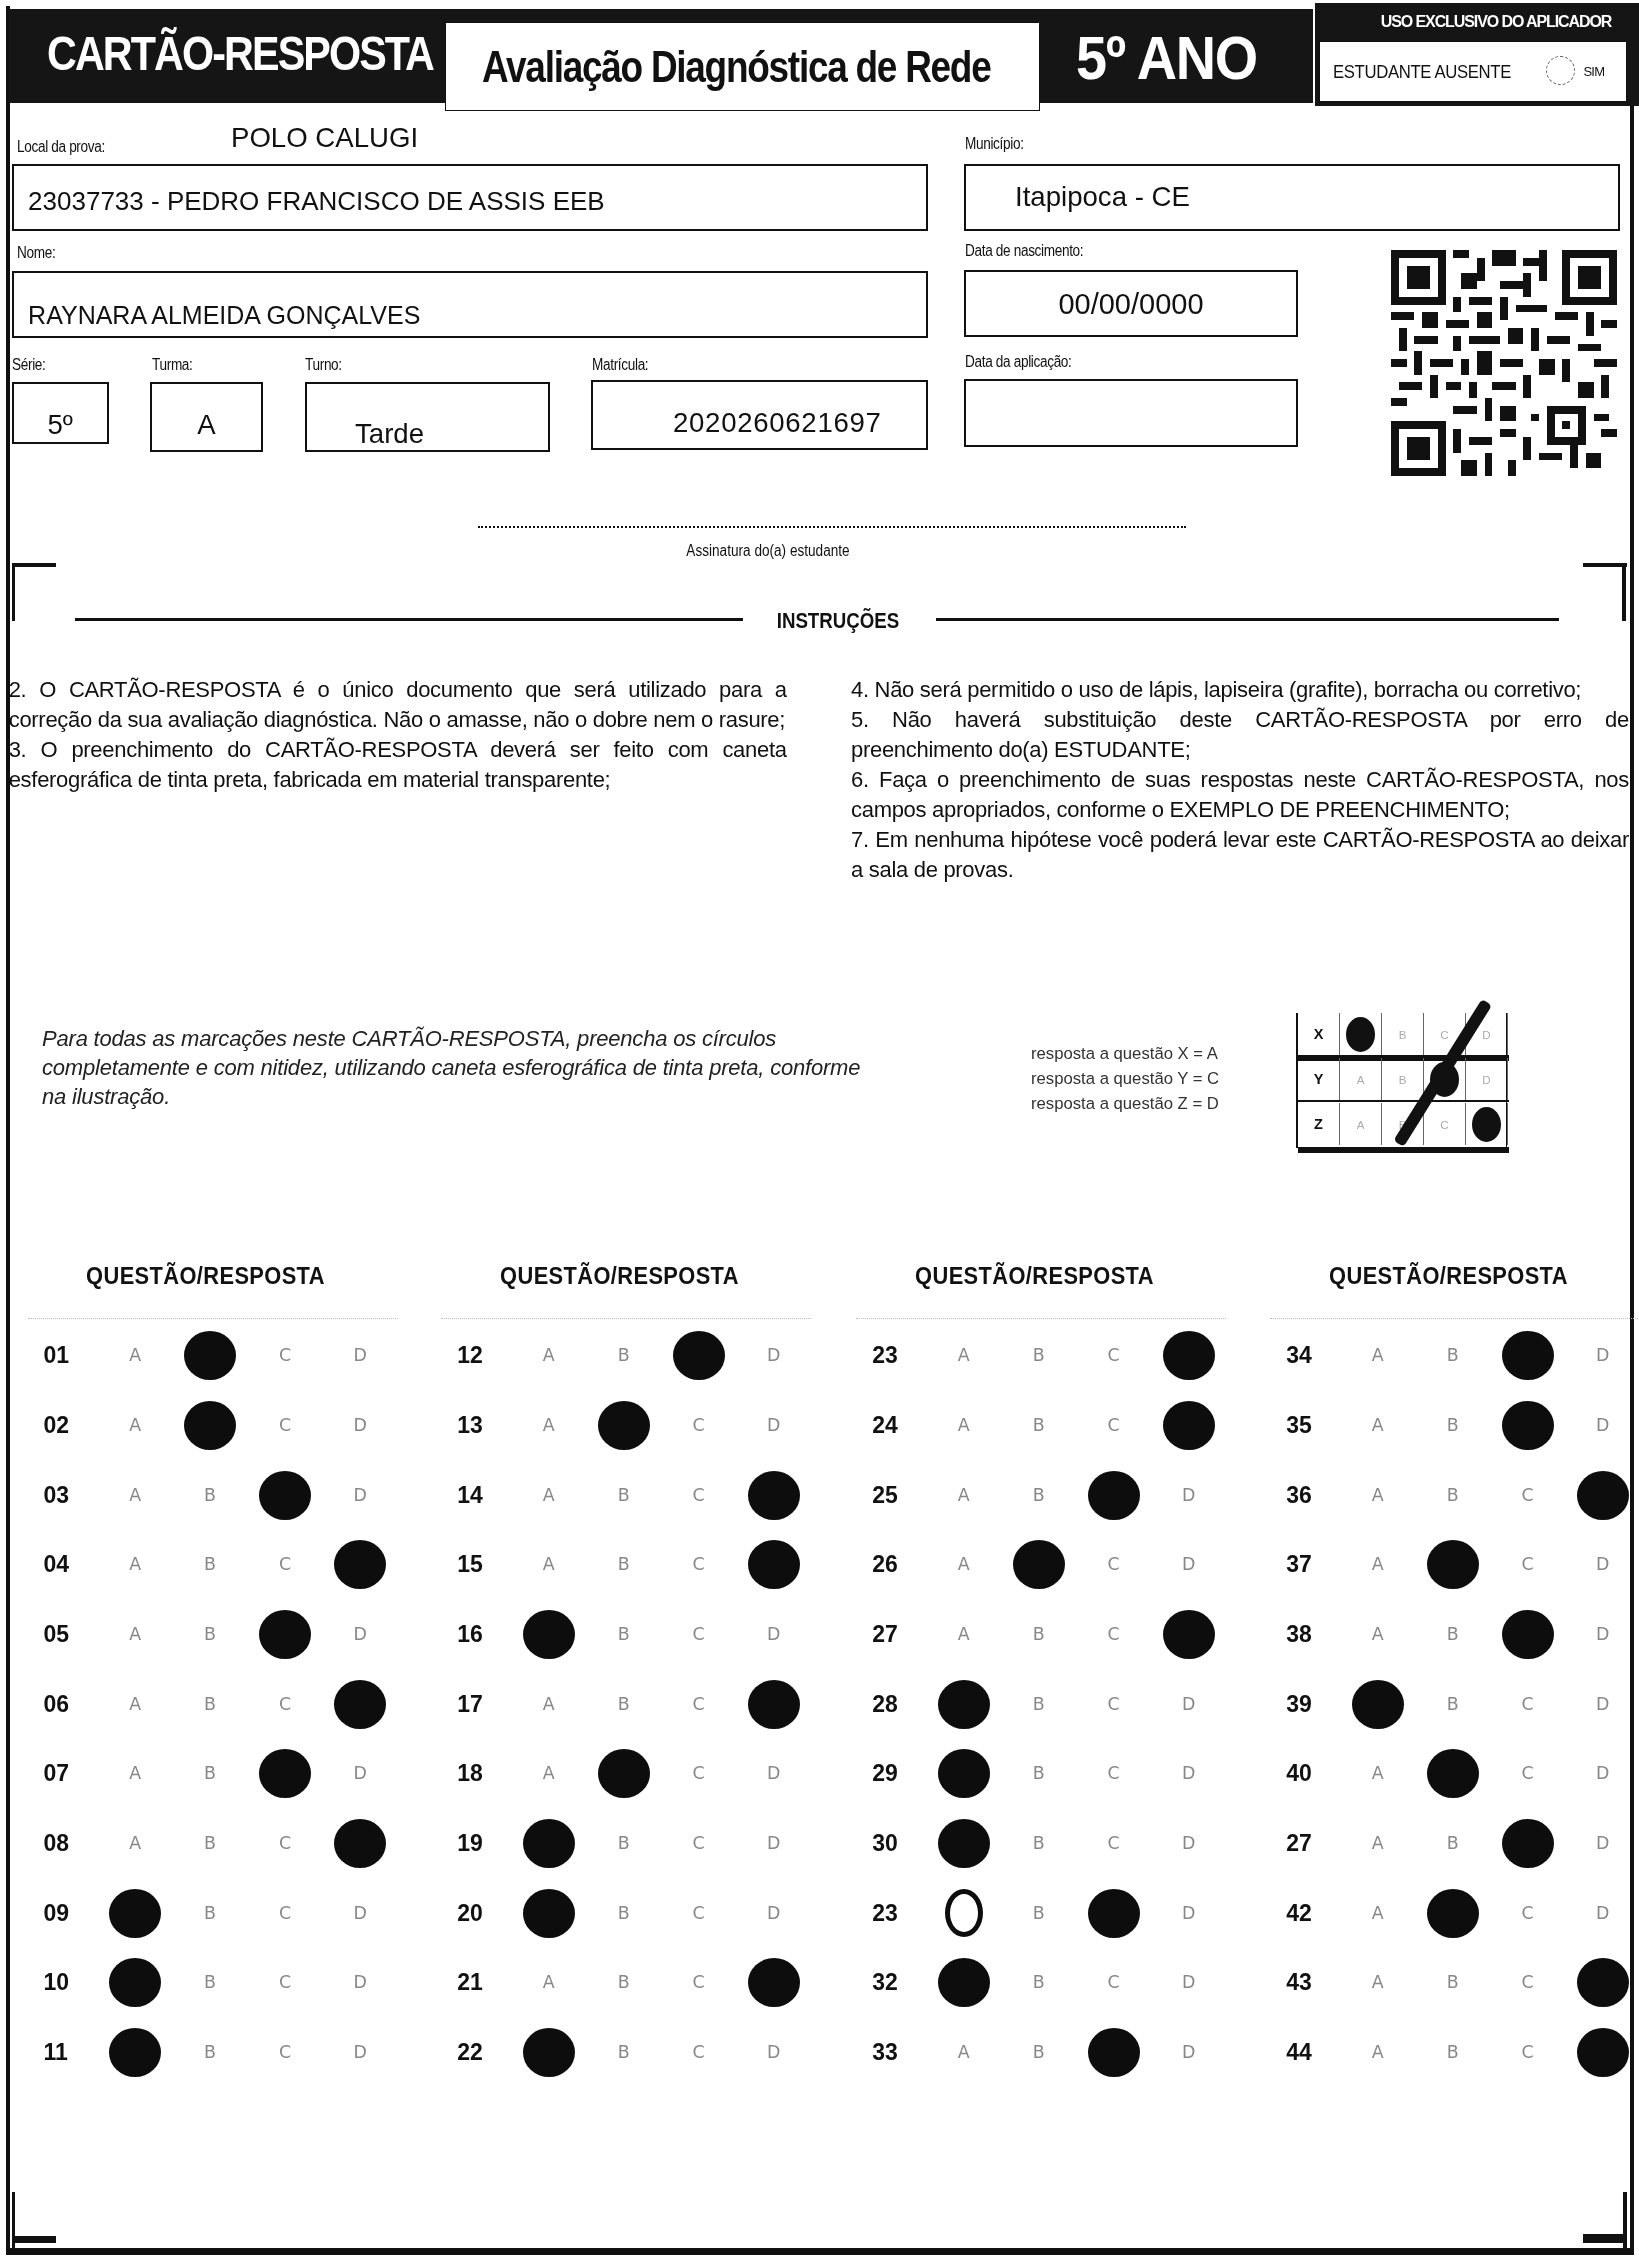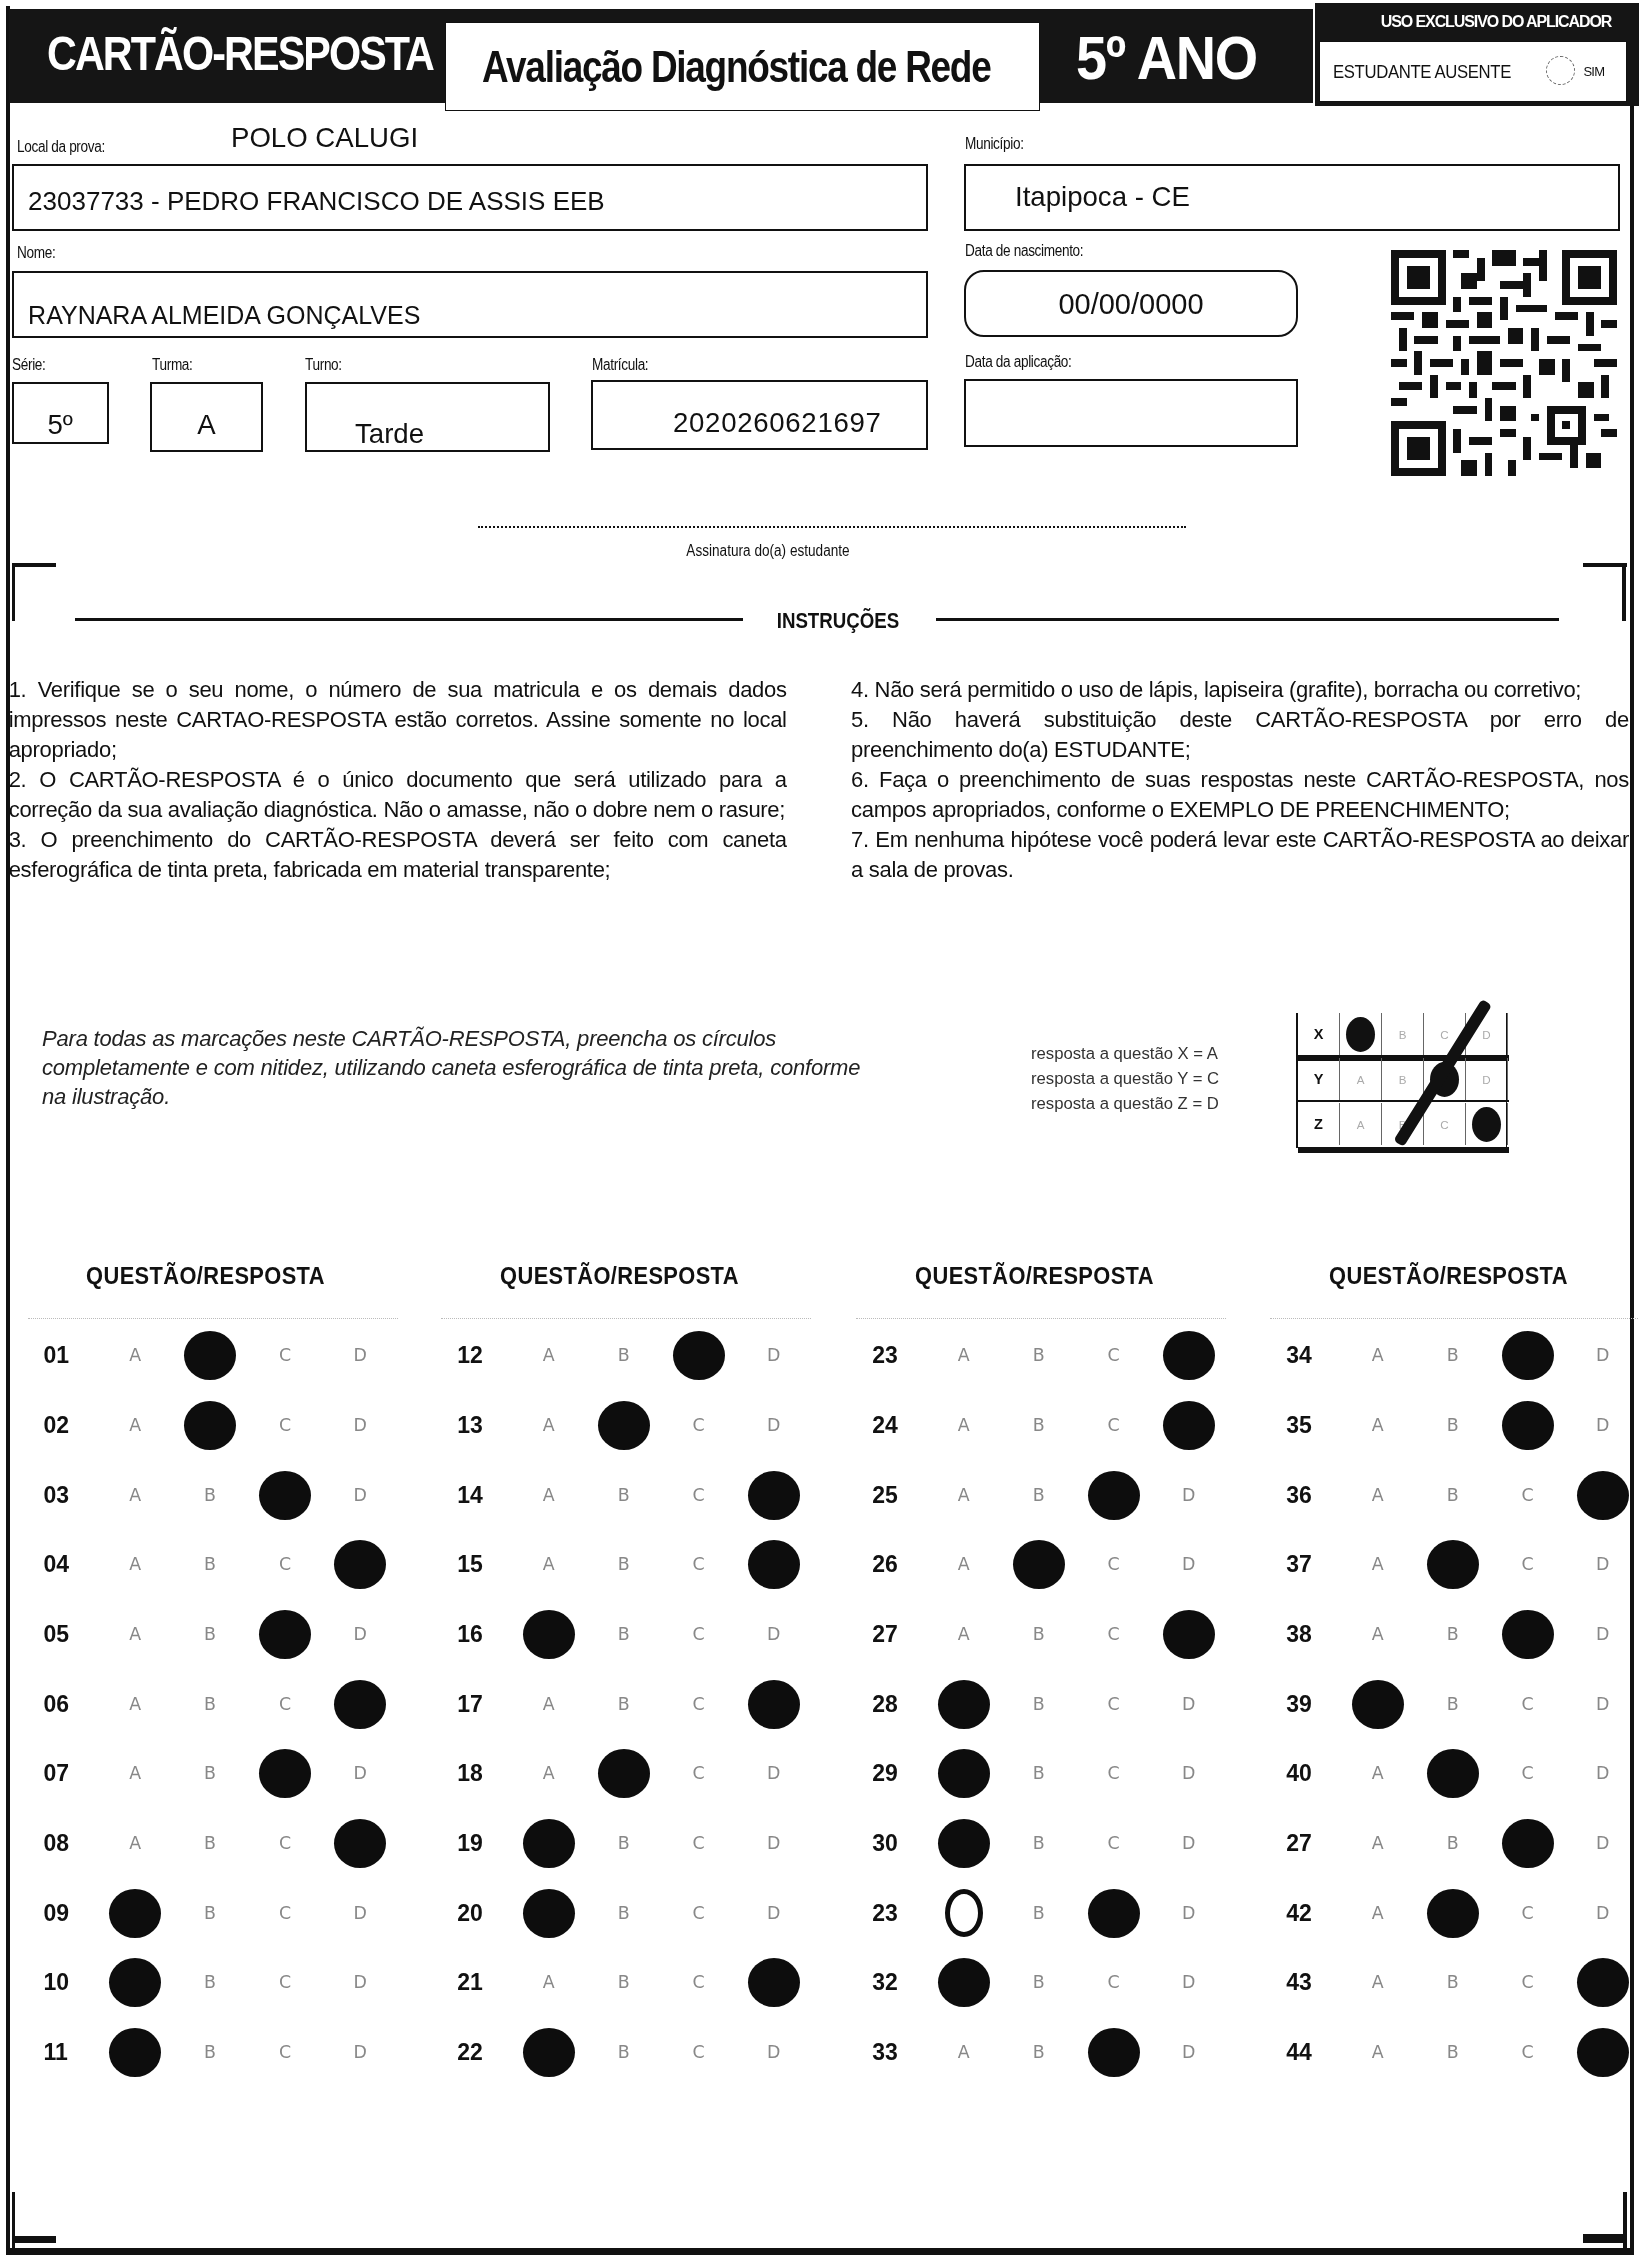--- a/index.html
+++ b/index.html
@@ -95,21 +95,21 @@
 <div class="box" style="left:964px;top:164px;width:656px;height:67px;">
   <div class="val" style="left:49px;top:14.5px;font-size:27.6px;font-weight:400;">Itapipoca - CE</div>
 </div>
 
 <div class="lbl" style="left:17.4px;top:244px;">Nome:</div>
 <div class="box" style="left:11.6px;top:271px;width:916px;height:67px;">
   <div class="val" style="left:14.5px;top:27.6px;font-size:25px;font-weight:400;">RAYNARA ALMEIDA GONÇALVES</div>
 </div>
 
 <div class="lbl" style="left:965px;top:242px;">Data de nascimento:</div>
-<div class="box" style="left:964px;top:270px;width:334px;height:67px;border-radius:20px;">
+<div class="box" style="left:964px;top:270px;width:334px;height:67px;">
   <div class="val" style="left:0;width:100%;text-align:center;top:16px;font-size:29px;font-weight:400;">00/00/0000</div>
 </div>
 
 <div class="lbl" style="left:11.6px;top:356px;">Série:</div>
 <div class="box" style="left:11.6px;top:382px;width:97px;height:62px;">
   <div class="val" style="left:0;width:100%;text-align:center;top:25px;font-size:27.6px;font-weight:400;">5º</div>
 </div>
 
 <div class="lbl" style="left:152px;top:356px;">Turma:</div>
 <div class="box" style="left:150px;top:382px;width:113px;height:70px;">
@@ -220,21 +220,20 @@
 <div class="corner" style="left:11.6px;top:2192px;width:3.6px;height:58px;"></div>
 <div class="corner" style="left:11.6px;top:2236px;width:44px;height:7.3px;"></div>
 <div class="corner" style="left:1623px;top:2192px;width:3.6px;height:58px;"></div>
 <div class="corner" style="left:1583px;top:2234px;width:44px;height:8.7px;"></div>
 
 <div class="instr-line-l"></div>
 <div class="instr-title">INSTRUÇÕES</div>
 <div class="instr-line-r"></div>
 
 <div class="instr-col instr-l">
-  <p>1. Verifique se o seu nome, o número de sua matricula e os demais dados impressos neste CARTAO-RESPOSTA estão corretos. Assine somente no local apropriado;</p>
   <p>2. O CARTÃO-RESPOSTA é o único documento que será utilizado para a correção da sua avaliação diagnóstica. Não o amasse, não o dobre nem o rasure;</p>
   <p>3. O preenchimento do CARTÃO-RESPOSTA deverá ser feito com caneta esferográfica de tinta preta, fabricada em material transparente;</p>
 </div>
 <div class="instr-col instr-r">
   <p>4. Não será permitido o uso de lápis, lapiseira (grafite), borracha ou corretivo;</p>
   <p>5. Não haverá substituição deste CARTÃO-RESPOSTA por erro de preenchimento do(a) ESTUDANTE;</p>
   <p>6. Faça o preenchimento de suas respostas neste CARTÃO-RESPOSTA, nos campos apropriados, conforme o EXEMPLO DE PREENCHIMENTO;</p>
   <p>7. Em nenhuma hipótese você poderá levar este CARTÃO-RESPOSTA ao deixar a sala de provas.</p>
 </div>
 

